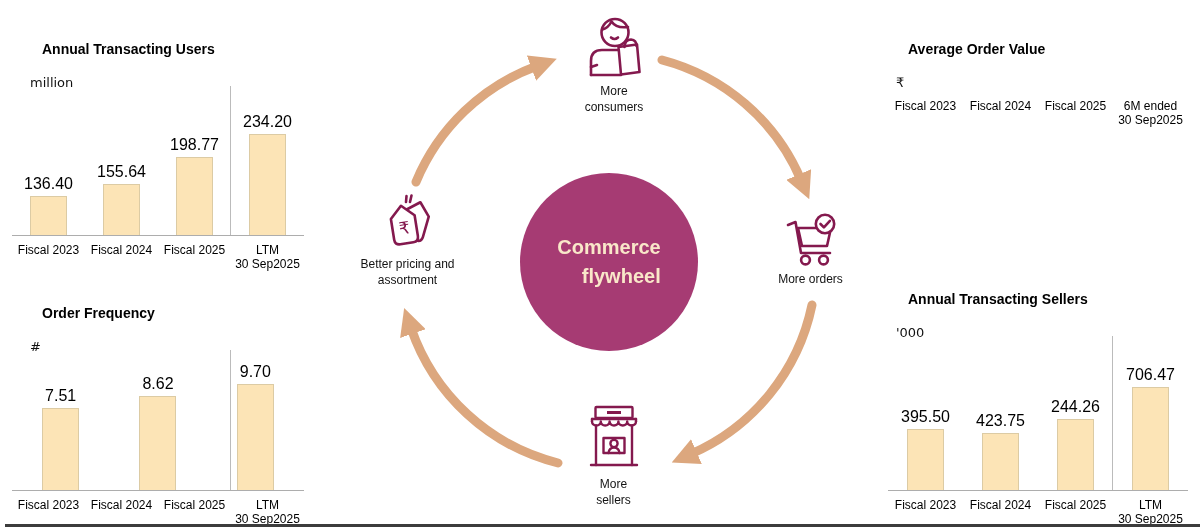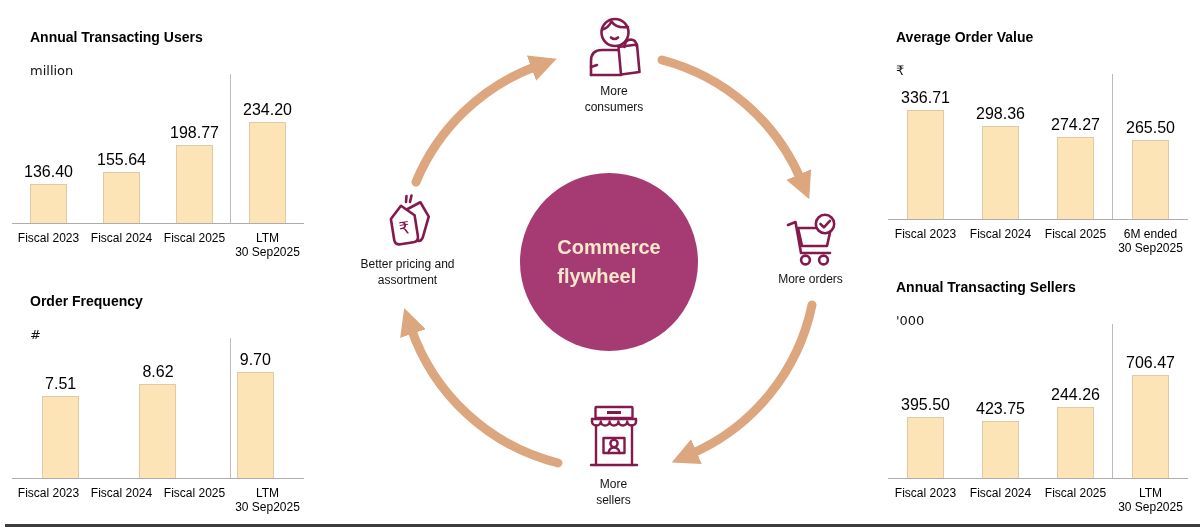--- a/index.html
+++ b/index.html
@@ -1,39 +1,39 @@
 <!DOCTYPE html>
 <html style="--bar-fill: #FCE4B6; --bar-border: #DCCBA4; --baseline: #ADADAD; --separator: #BBBBBB; --arrow: #DCA77E; --icon: #84194E; --bottom-rule: #3C3C3C; --center-bg: #A63B73; --center-text: #F9E7C9;"><head>
 <meta charset="utf-8">
 <style>
   html,body{margin:0;padding:0;background:#fff;}
   .stage{position:relative;width:1200px;height:530px;background:#fff;overflow:hidden;
          font-family:"Liberation Sans", sans-serif;color:#000;}
 
   
   .chart{position:absolute;}
-  .chart h3{margin:0;font-size:14px;line-height:18px;font-weight:bold;color:#000;}
+  .chart h3{margin:12px;font-size:14px;line-height:18px;font-weight:bold;color:#000;}
   .chart .unit{font-size:13px;line-height:18px;color:#111;font-family:"DejaVu Sans", sans-serif;margin-top:16px;}
   .pad-lg h3,.pad-lg .unit{padding-left:18px;}
   .pad-sm h3,.pad-sm .unit{padding-left:8px;}
   .plot{position:relative;display:flex;align-items:flex-end;border-bottom:1px solid var(--baseline,#adadad);}
   .col{flex:1;display:flex;flex-direction:column;align-items:center;justify-content:flex-end;height:100%;}
   .val{font-size:16px;line-height:19px;margin-bottom:3px;color:#000;white-space:nowrap;}
   .bar{width:37px;background:var(--bar-fill,#fce4b6);border:1px solid var(--bar-border,#dccba4);border-bottom:none;box-sizing:border-box;}
   .cats{display:flex;margin-top:7px;}
   .cat{flex:1;text-align:center;font-size:12px;line-height:1.2;white-space:pre-line;color:#000;}
   .sep{position:absolute;right:25%;top:-6px;bottom:0;width:1px;background:var(--separator,#bbb);}
 
   
   .arrows{position:absolute;left:0;top:0;pointer-events:none;}
   .arrow-path{fill:none;stroke:var(--arrow,#dca77e);stroke-width:9;stroke-linecap:round;}
   .ah-fill{fill:var(--arrow,#dca77e);}
   .center-circle{position:absolute;left:520px;top:173px;width:178px;height:178px;border-radius:50%;
                  background:var(--center-bg,#a63b73);display:flex;align-items:center;justify-content:center;}
-  .center-label{font-size:20px;font-weight:bold;line-height:1.45;text-align:left;
+  .center-label{font-size:20px;font-weight:bold;line-height:1.45;text-align:right;
                 color:var(--center-text,#f9e7c9);white-space:pre-line;}
   .node{position:absolute;display:flex;flex-direction:column;align-items:center;text-align:center;
         color:var(--icon,#84194e);}
   .node svg{display:block;}
   .nlabel{font-size:12px;line-height:1.3;color:#131313;white-space:pre-line;margin-top:6px;}
 
   .bottom-rule{position:absolute;left:5px;right:0;bottom:3px;height:3px;background:var(--bottom-rule,#3c3c3c);}
 </style>
 </head>
 <body>
@@ -180,39 +180,20 @@
         <div class="cat">Fiscal 2024</div>
         <div class="cat">Fiscal 2025</div>
         <div class="cat">LTM
 30 Sep2025</div>
       </div>
   </section>
 
   <section class="chart pad-sm" style="left:888px;top:28px;width:300px;">
     <h3>Average Order Value</h3>
     <div class="unit">₹</div>
-    <div class="plot" style="height:139px;">
-        <div class="col">
-          <div class="val">336.71</div>
-          <div class="bar" style="height: 109px;"></div>
-        </div>
-        <div class="col">
-          <div class="val">298.36</div>
-          <div class="bar" style="height: 92.7px;"></div>
-        </div>
-        <div class="col">
-          <div class="val">274.27</div>
-          <div class="bar" style="height: 82.5px;"></div>
-        </div>
-        <div class="col">
-          <div class="val">265.50</div>
-          <div class="bar" style="height: 78.8px;"></div>
-        </div>
-        <div class="sep"></div>
-      </div>
     <div class="cats">
         <div class="cat">Fiscal 2023</div>
         <div class="cat">Fiscal 2024</div>
         <div class="cat">Fiscal 2025</div>
         <div class="cat">6M ended
 30 Sep2025</div>
       </div>
   </section>
 
   <section class="chart pad-sm" style="left:888px;top:278px;width:300px;">

